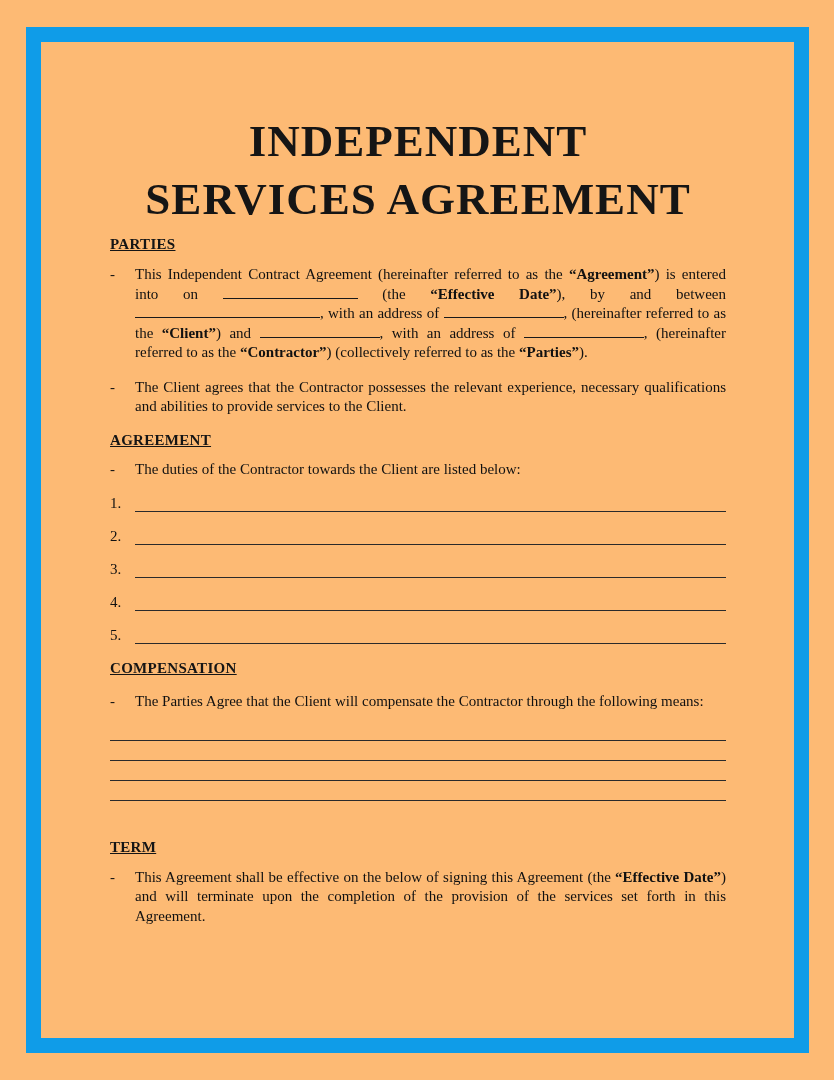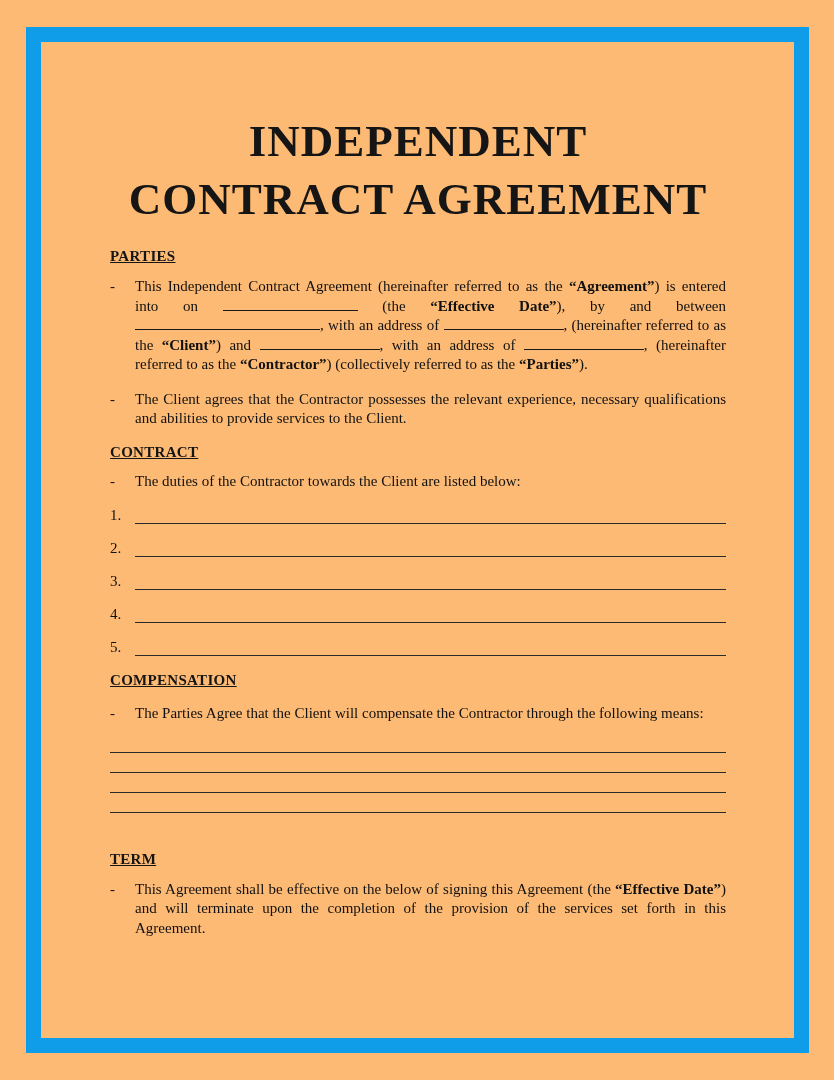--- a/index.html
+++ b/index.html
@@ -49,21 +49,21 @@
   .dash { width: 25px; flex-shrink: 0; }
   .para-text { flex: 1; text-align: justify; }
   .para-text b { font-weight: bold; }
   .blank {
     display: inline-block;
     border-bottom: 1px solid #1a1a1a;
     height: 13px;
     vertical-align: baseline;
   }
   
-  .sec-parties      .section-heading { margin-top: 18px; }
+  .sec-parties      .section-heading { margin-top: 6px; }
   .sec-parties      .bullet-para     { margin-top: 11px; }
   .sec-general      .section-heading { margin-top: 15px; }
   .sec-general      .bullet-para     { margin-top: 15px; }
   .sec-services     .section-heading { margin-top: 13px; }
   .sec-services     .bullet-para     { margin-top: 10px; }
   .sec-compensation .section-heading { margin-top: 10px; text-decoration: underline; }
   .sec-compensation .bullet-para     { margin-top: 14px; }
   .sec-term         .section-heading { margin-top: 36px; }
   .sec-term         .bullet-para     { margin-top: 11px; }
 
@@ -86,40 +86,40 @@
 </head>
 <body>
 
 <div class="page">
   <div class="frame"></div>
 
   <div class="content">
 
     <div class="doc-title">
       <div>INDEPENDENT</div>
-      <div>CONTRACT AGREEMENT</div>
+      <div>SERVICES AGREEMENT</div>
     </div>
 
     <div class="sec-parties">
       <h2 class="section-heading">PARTIES</h2>
       <div class="bullet-para">
         <span class="dash">-</span>
         <div class="para-text"><span>This Independent Contract Agreement (hereinafter referred to as the </span><b>“Agreement”</b><span>) is entered into on </span><span class="blank" style="width: 135px;"></span><span> (the </span><b>“Effective Date”</b><span>), by and between </span><span class="blank" style="width: 185px;"></span><span>, with an address of </span><span class="blank" style="width: 120px;"></span><span>, (hereinafter referred to as the </span><b>“Client”</b><span>) and </span><span class="blank" style="width: 120px;"></span><span>, with an address of </span><span class="blank" style="width: 120px;"></span><span>, (hereinafter referred to as the </span><b>“Contractor”</b><span>) (collectively referred to as the </span><b>“Parties”</b><span>).</span></div>
       </div>
     </div>
 
     <div class="sec-general">
       <div class="bullet-para">
         <span class="dash">-</span>
         <div class="para-text"><span>The Client agrees that the Contractor possesses the relevant experience, necessary qualifications and abilities to provide services to the Client.</span></div>
       </div>
     </div>
 
     <div class="sec-services">
-      <h2 class="section-heading">CONTRACT</h2>
+      <h2 class="section-heading">AGREEMENT</h2>
       <div class="bullet-para">
         <span class="dash">-</span>
         <div class="para-text"><span>The duties of the Contractor towards the Client are listed below:</span></div>
       </div>
       <div class="num-list">
         <div class="num-row">
           <span class="num">1.</span>
           <span class="num-line"></span>
         </div>
         <div class="num-row">

